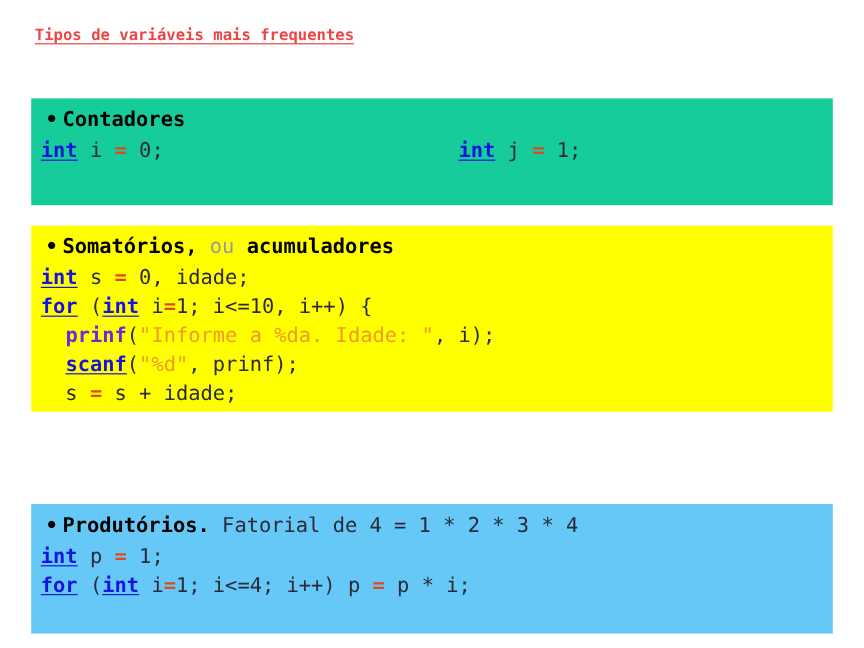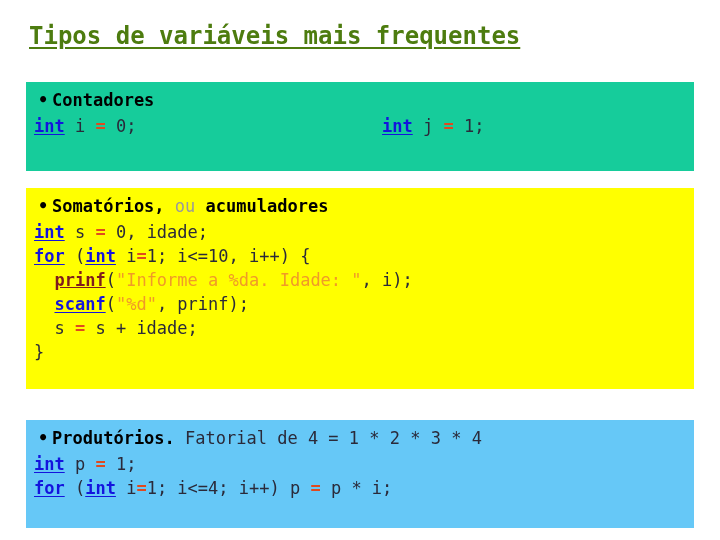--- a/index.html
+++ b/index.html
@@ -20,44 +20,44 @@
     height: 540px;
     background: #ffffff;
   }
 
   
   .title {
     position: absolute;
     left: 29px;
     top: 22px;
     font-family: "DejaVu Sans Mono", "Liberation Mono", monospace;
-    font-size: 24px;
+    font-size: 13px;
     font-weight: bold;
-    color: #4d7c0f;
+    color: #ef4444;
     text-decoration: underline;
     text-underline-offset: 3px;
     letter-spacing: 0px;
     white-space: nowrap;
   }
 
   
   .block {
     position: absolute;
     left: 26px;
     width: 668px;
     box-sizing: border-box;
     padding: 6px 21px 6px 8px;
     font-family: "DejaVu Sans Mono", "Liberation Mono", monospace;
     font-size: 17px;
     line-height: 24px;
     color: #2a2a3a;
     overflow: hidden;
   }
   .block-counters  { top: 82px;  height: 89px;  background: #16cc9b; }
-  .block-sums      { top: 188px; height: 201px; background: #ffff00; }
+  .block-sums      { top: 188px; height: 155px; background: #ffff00; }
   .block-products  { top: 420px; height: 108px; background: #66c8f7; }
 
   .line {
     white-space: pre;
     height: 24px;
   }
 
   
   .bullet-line {
     white-space: pre;
@@ -73,23 +73,22 @@
 
   
   .kw {
     color: #1414dd;
     font-weight: bold;
     text-decoration: underline;
     text-underline-offset: 2px;
     text-align: center;
   }
   .kw-plain {
-    color: #7f1d1d;
+    color: #6d28d9;
     font-weight: bold;
-    text-decoration: underline;
   }
   .op {
     color: #e0491f;
     font-weight: bold;
   }
   .str {
     color: #f09a28;
   }
   .ou {
     color: #8e8e8e;

